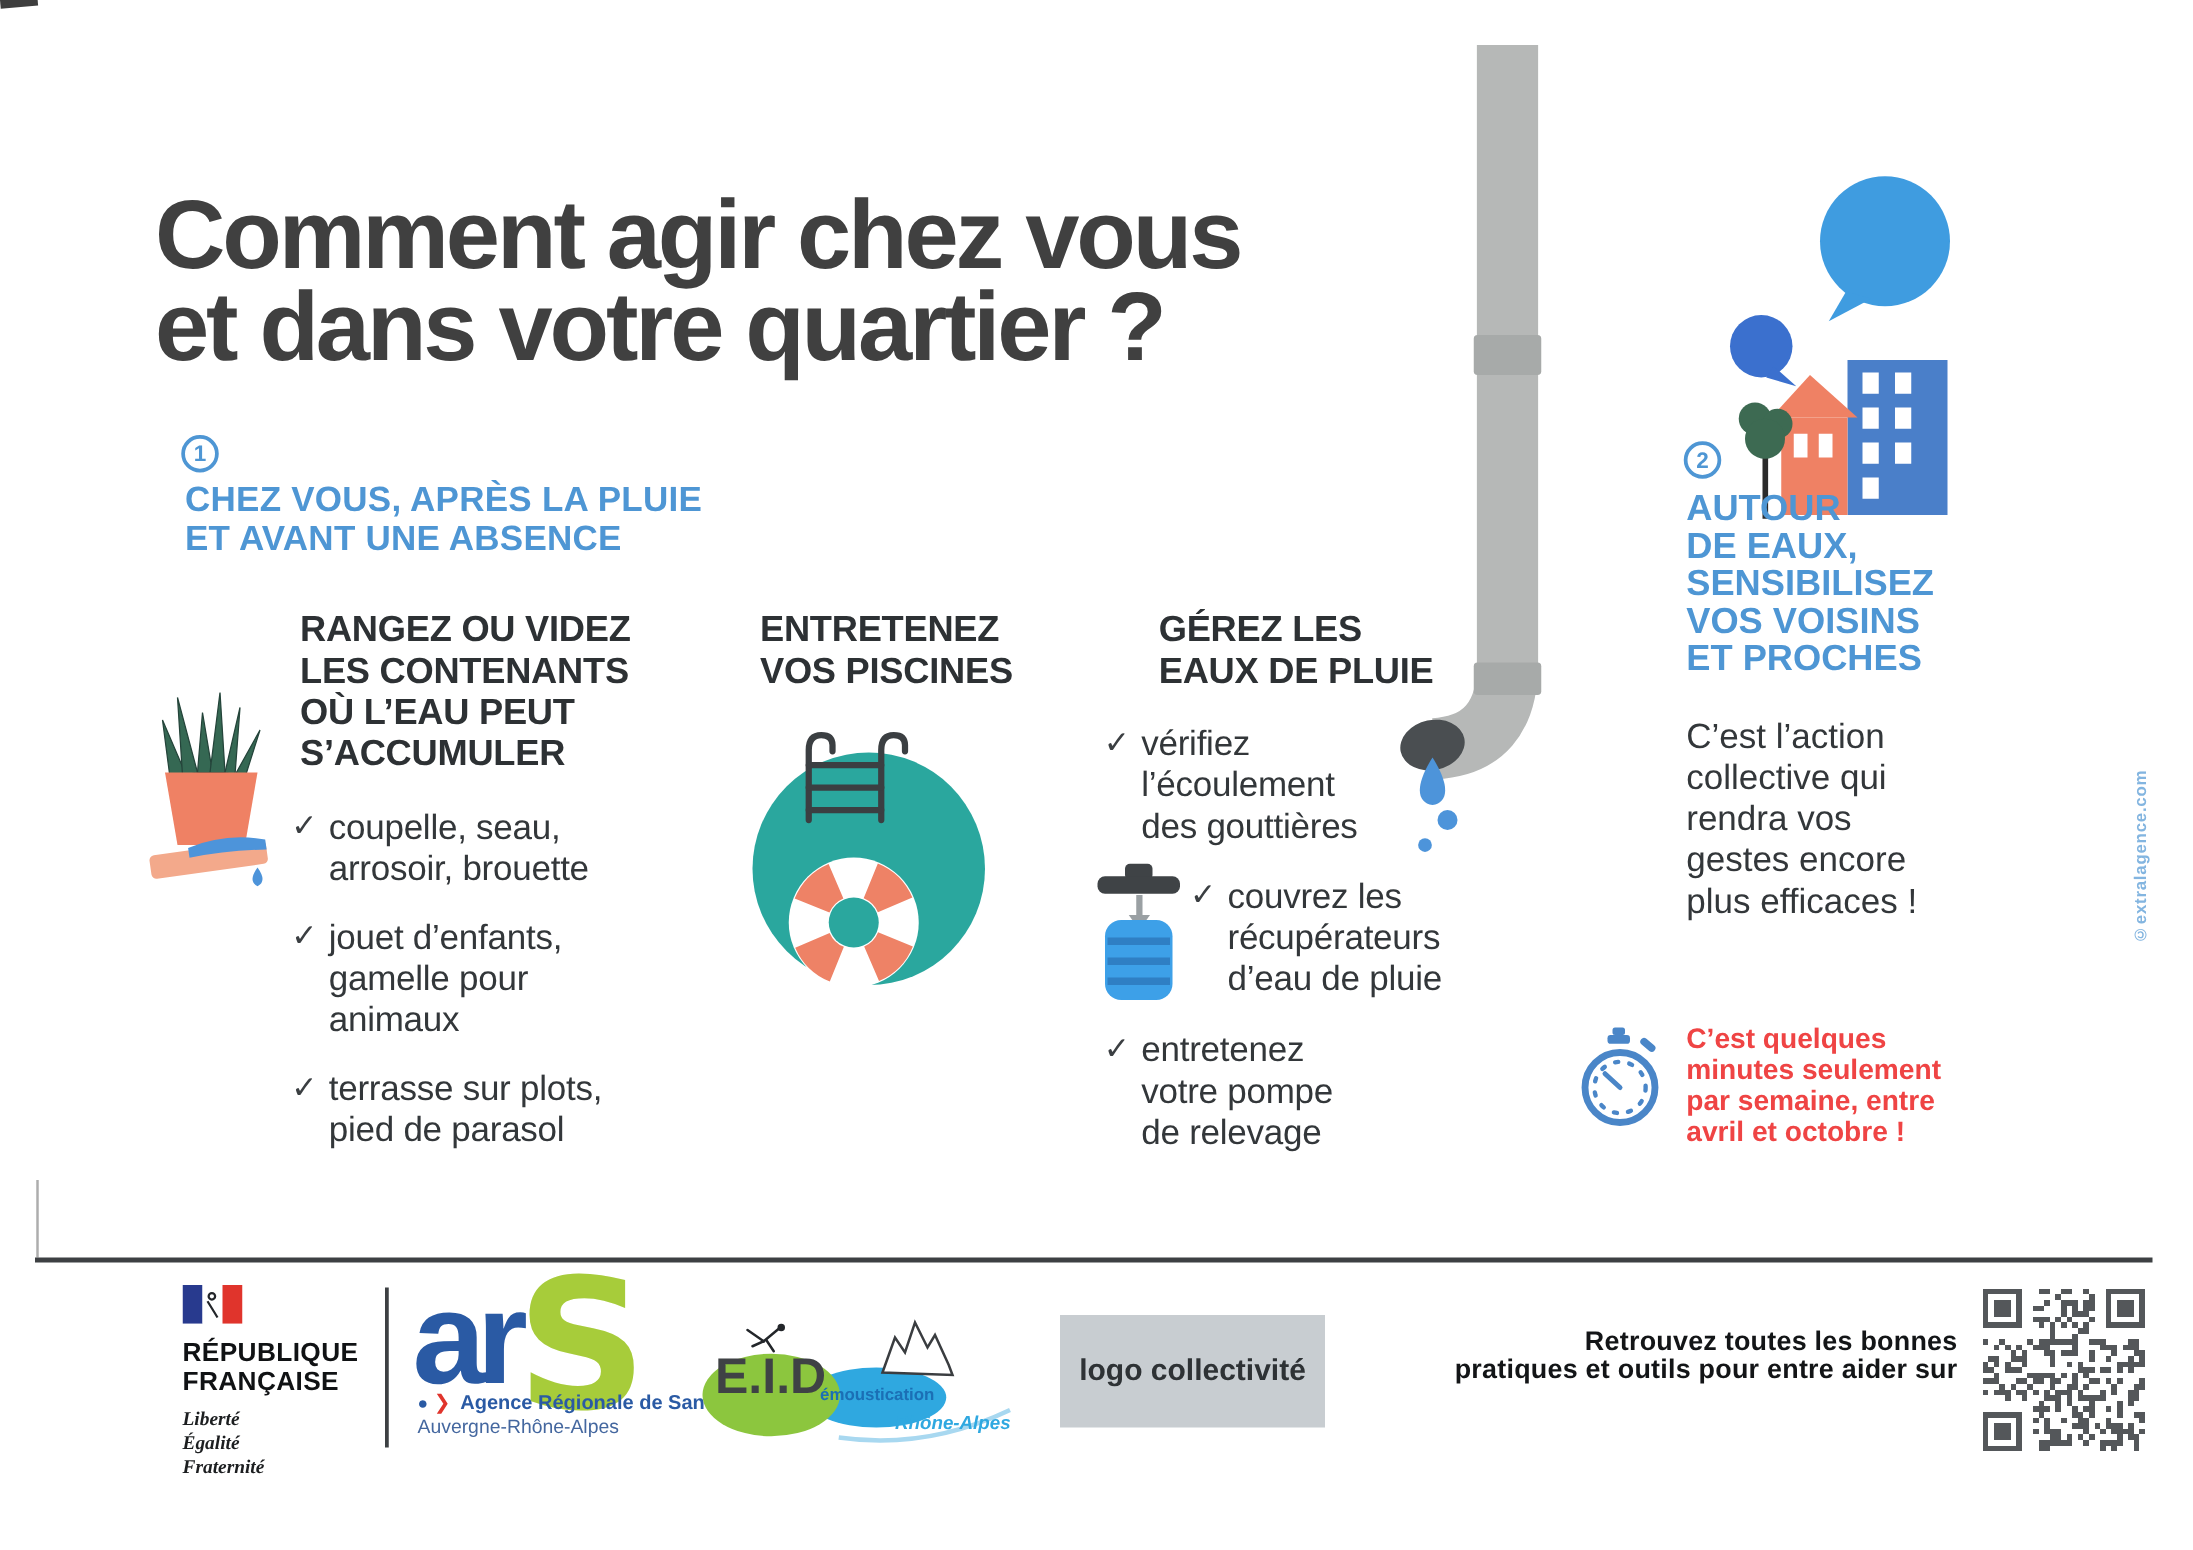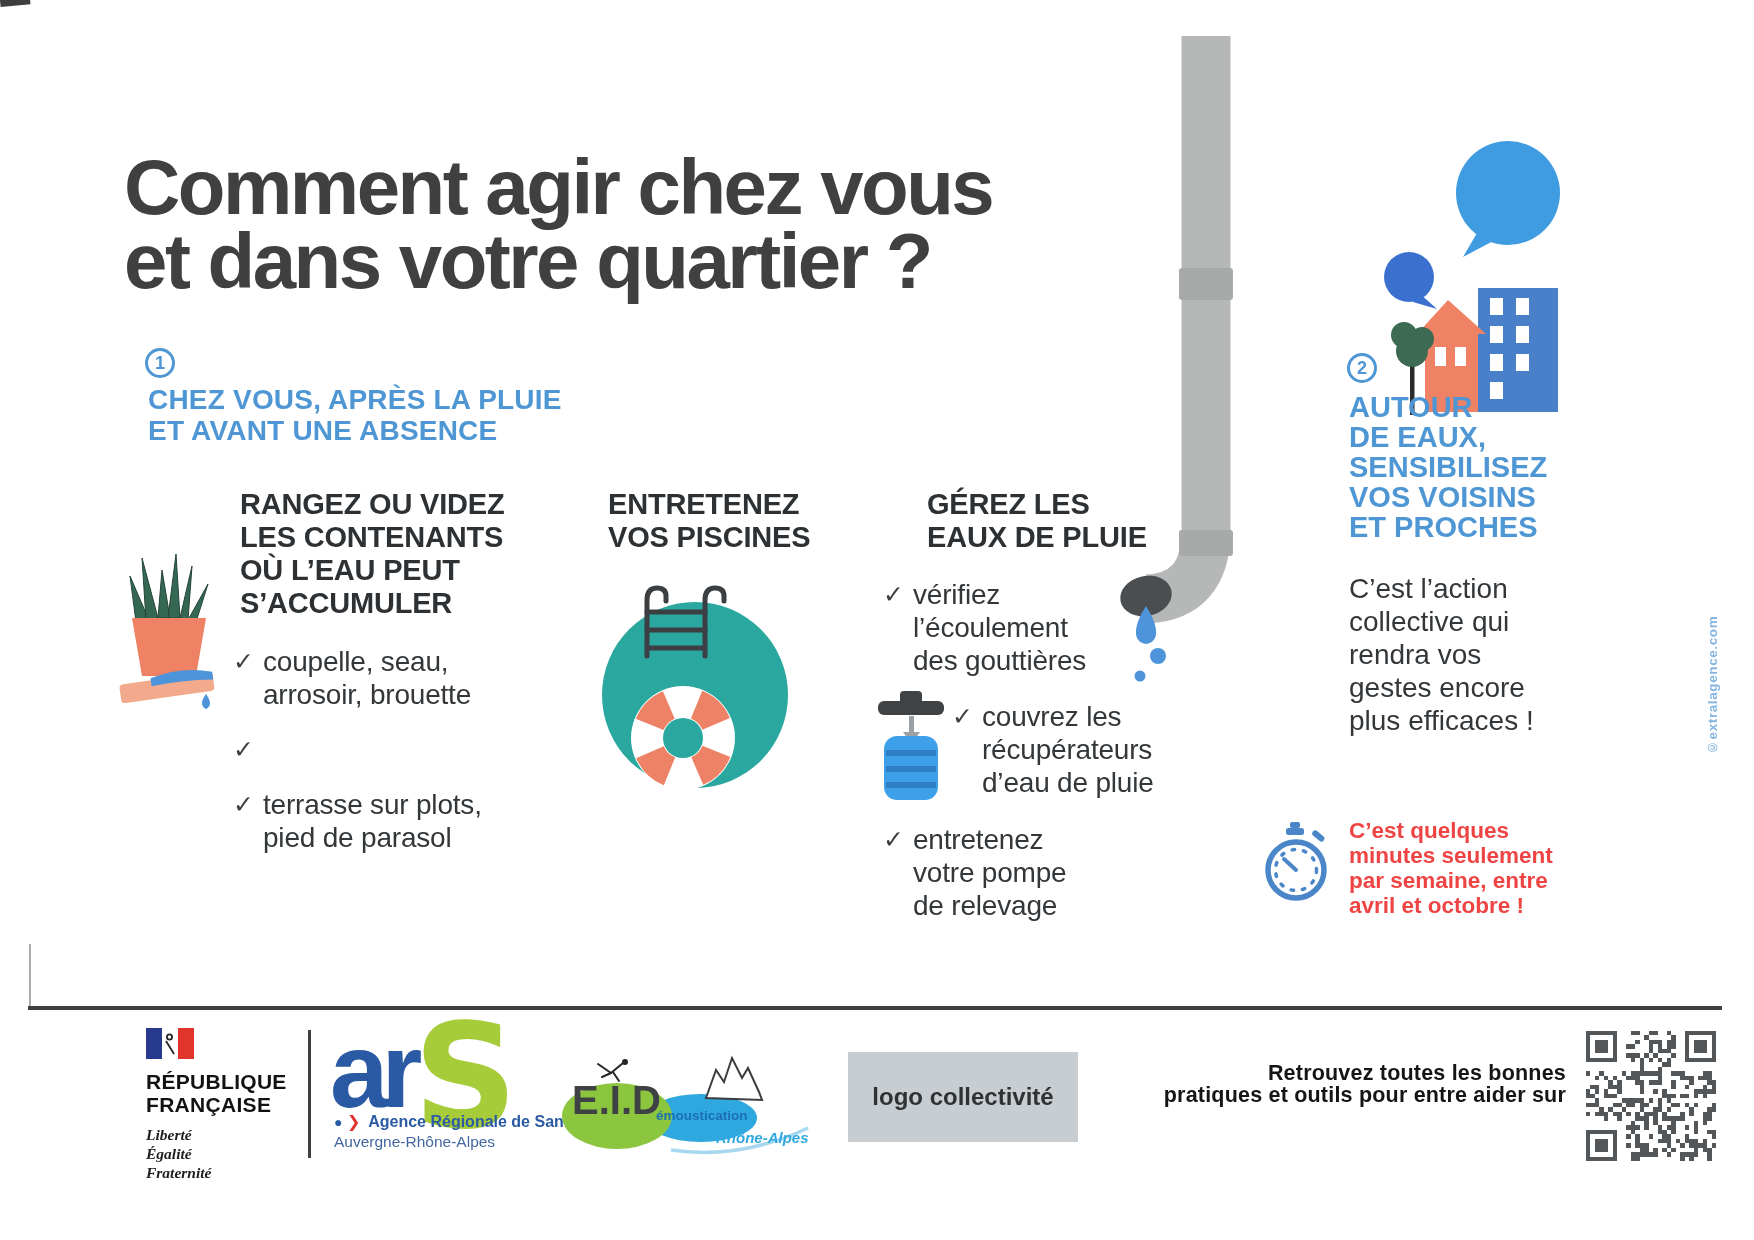--- a/index.html
+++ b/index.html
@@ -50,21 +50,21 @@
   .vdiv{left:308px;top:1030px;width:3px;height:128px;background:#3d4043;}
   .ars{left:330px;top:1030px;width:210px;height:140px;}
   .ars-big{position:absolute;left:0;top:-12px;display:flex;align-items:flex-start;line-height:1;}
   .ars-ar{font-size:105px;font-weight:bold;color:#2a5aa4;letter-spacing:-7px;}
   .ars-s{font-size:145px;font-weight:600;color:#a7cc3a;margin-left:-2px;position:relative;top:-14px;
          font-family:"DejaVu Sans","Liberation Sans",sans-serif;}
   .ars-sub1{position:absolute;left:4px;top:82px;font-size:16px;font-weight:bold;color:#2a5aa4;white-space:nowrap;}
   .ars-sub1 .dot{color:#2a5aa4;font-size:14px;}
   .ars-sub1 .chev{color:#e0342c;font-weight:bold;margin-right:4px;}
   .ars-sub2{position:absolute;left:4px;top:103px;font-size:15.5px;font-weight:400;color:#44679f;white-space:nowrap;}
-  .collect-box{left:848px;top:1052px;width:230px;height:90px;background:#c8cdd1;
+  .collect-box{left:848px;top:1052px;width:212px;height:90px;background:#c8cdd1;
                display:flex;align-items:center;justify-content:center;font-size:24px;font-weight:600;color:#2e3235;}
   .info{left:1100px;top:1062px;width:466px;text-align:right;}
   .info-bold{font-size:21.5px;line-height:22px;font-weight:bold;color:#131517;letter-spacing:.2px;}
   .info-url{font-size:21.5px;line-height:22px;font-weight:400;color:#1a1c1e;}
 </style>
 </head>
 <body>
 
 <div id="page">
 
@@ -102,20 +102,23 @@
 OÙ L’EAU PEUT
 S’ACCUMULER</div>
   <div class="abs col1-items">
     <div class="item">
       <span class="chk">✓</span>
       <span class="item-text pre">coupelle, seau,
 arrosoir, brouette</span>
     </div>
     <div class="item">
       <span class="chk">✓</span>
+      <span class="item-text pre">jouet d’enfants,
+gamelle pour
+animaux</span>
     </div>
     <div class="item">
       <span class="chk">✓</span>
       <span class="item-text pre">terrasse sur plots,
 pied de parasol</span>
     </div>
   </div>
 
   <div class="abs col-head col2-head pre">ENTRETENEZ
 VOS PISCINES</div>

